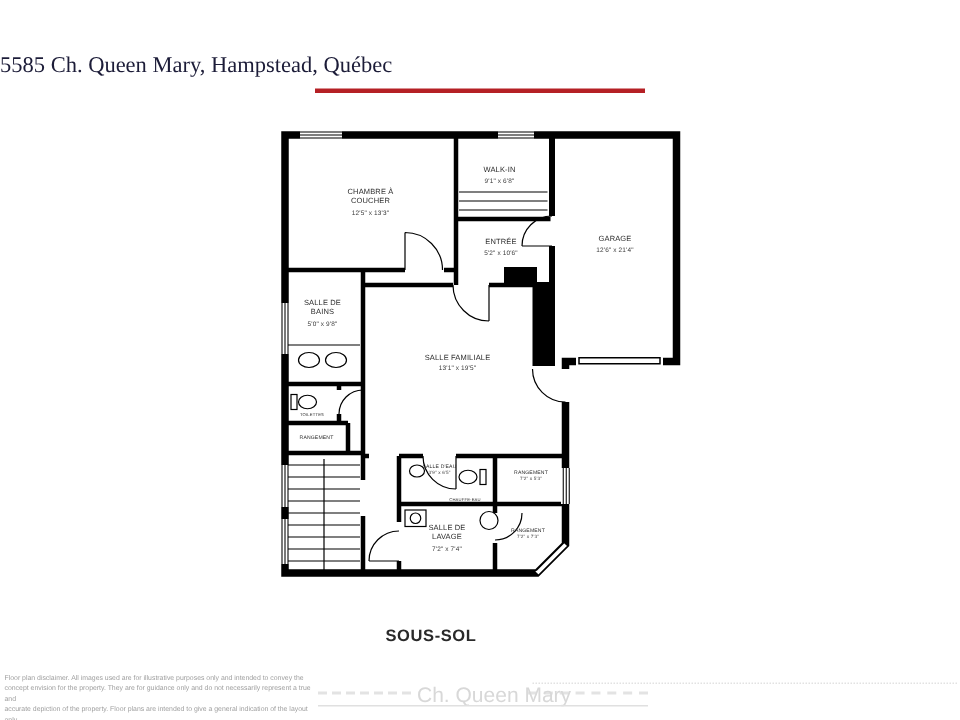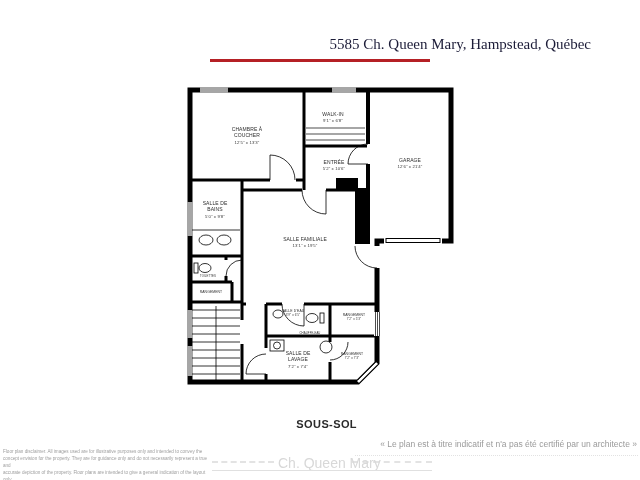--- a/index.html
+++ b/index.html
@@ -1,33 +1,33 @@
 <!DOCTYPE html>
 <html><head>
 <meta charset="utf-8">
 <style>
   html,body{margin:0;padding:0;background:#fff;}
   .canvas{position:relative;width:640px;height:480px;background:#fff;overflow:hidden;
           font-family:"Liberation Sans",sans-serif;}
   
-  .title{position:absolute;left:0;top:36px;width:591px;text-align:right;
+  .title{position:absolute;left:0;top:36px;width:591px;text-align:left;
          font-family:"Liberation Serif",serif;font-size:15px;color:#1c1c38;}
   .title-underline{position:absolute;left:50%;transform:translateX(-50%);top:59px;
          width:220px;height:2.5px;background:#b52025;}
   
   .plan{position:absolute;left:186px;top:84px;width:272px;height:312px;}
   .plan svg{position:absolute;left:0;top:0;}
   .rlabel{position:absolute;transform:translate(-50%,-50%);text-align:center;
           color:#2c2c2c;line-height:1.25;letter-spacing:.1px;}
   .rn{white-space:pre-line;}
   .lg .rn{font-size:5px;} .lg .rd{font-size:4.3px;margin-top:1px;color:#3a3a3a;}
   .sm .rn{font-size:3.4px;} .sm .rd{font-size:3.1px;margin-top:.5px;color:#3a3a3a;}
   .xs .rn{font-size:2.8px;}
   
-  .floor-label{position:absolute;left:257px;top:418px;width:100px;text-align:right;
+  .floor-label{position:absolute;left:257px;top:418px;width:100px;text-align:left;
          font-size:11px;font-weight:bold;color:#2a2a2a;letter-spacing:.4px;}
   .cert-note{position:absolute;right:3px;top:439px;font-size:8.5px;color:#9a9a9a;}
   .disclaimer{position:absolute;left:3px;top:448px;font-size:4.6px;line-height:1.55;
          color:#9e9e9e;width:205px;}
   
   .road-dotted{position:absolute;left:355px;top:455px;width:283px;border-top:1px dotted #e2e2e2;}
   .road-dash-left{position:absolute;left:212px;top:461px;width:62px;border-top:2px dashed #e3e3e3;}
   .road-dash-right{position:absolute;left:352px;top:461px;width:80px;border-top:2px dashed #e3e3e3;}
   .road-label{position:absolute;left:278px;top:455px;font-size:14px;color:#d8d8d8;}
   .road-solid{position:absolute;left:212px;top:470px;width:220px;border-top:1.5px solid #e0e0e0;}
@@ -176,21 +176,20 @@
     <div class="rlabel sm" style="left:166px;top:272px;width:42px">
       <div class="rn">RANGEMENT</div>
       <div class="rd">7'2" x 7'3"</div>
     </div>
     <div class="rlabel xs" style="left:124px;top:250px;width:34px">
       <div class="rn">CHAUFFE-EAU</div>
     </div>
   </div>
 
   <div class="floor-label">SOUS-SOL</div>
-  <div class="cert-note">« Le plan est à titre indicatif et n'a pas été certifié par un architecte »</div>
 
   <div class="disclaimer">
     <div>Floor plan disclaimer. All images used are for illustrative purposes only and intended to convey the</div>
     <div>concept envision for the property. They are for guidance only and do not necessarily represent a true and</div>
     <div>accurate depiction of the property. Floor plans are intended to give a general indication of the layout only.</div>
 
   </div>
 
   <div class="road-dotted"></div>
   <div class="road-dash-left"></div>

